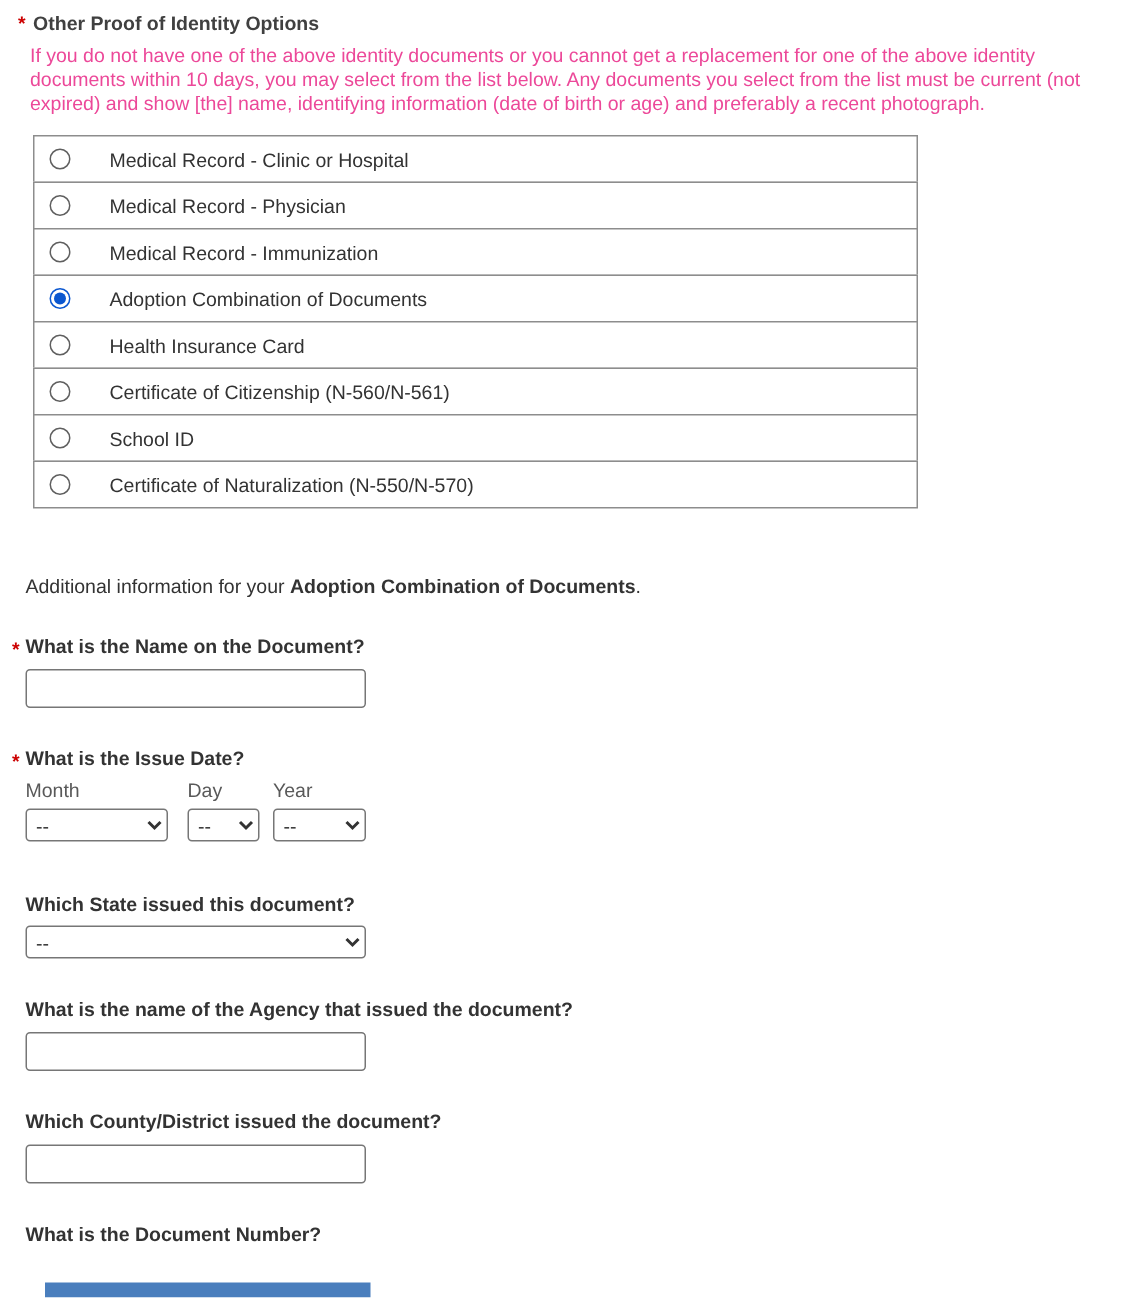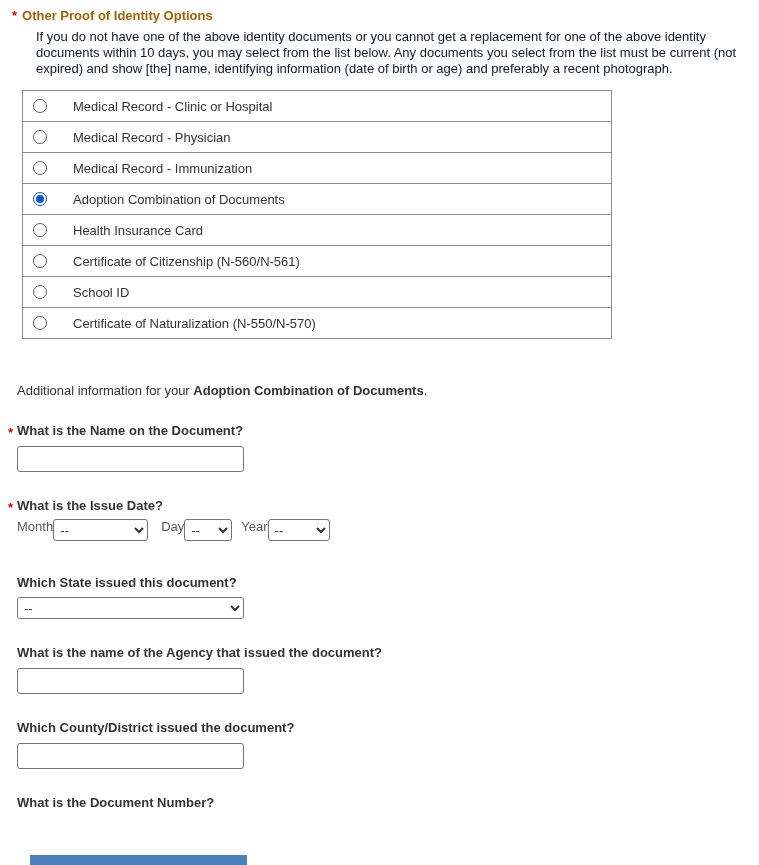--- a/index.html
+++ b/index.html
@@ -25,29 +25,29 @@
     color: #cc0000;
     font-weight: bold;
     font-size: 13px;
     margin-right: 5px;
     line-height: 16px;
   }
   .page-title {
     font-size: 13px;
     font-weight: bold;
     margin: 0;
-    color: #a16207;
+    color: #404040;
     line-height: 16px;
     text-align: center;
   }
   .desc {
-    margin: 5px 0 0 24px;
+    margin: 5px 0 0 8px;
     width: 724px;
     line-height: 16px;
-    color: #0f172a;
+    color: #ec4899;
   }
 
   
   .options-list { margin: 13px 0 0 22px; width: 590px; }
   .option-row {
     display: flex;
     align-items: center;
     height: 32px;
     border: 1px solid #8d8d8d;
     background: #ffffff;
@@ -108,21 +108,21 @@
     height: 26px;
     border: 1px solid #767676;
     border-radius: 3px;
     font-size: 13px;
     font-family: inherit;
     padding: 0 6px;
     color: #333333;
     background: #ffffff;
   }
   .date-cols { display: flex; margin-top: 5px; }
-  .date-col { display: flex; flex-direction: row; }
+  .date-col { display: flex; flex-direction: column; }
   .sub-label {
     color: #595959;
     font-weight: normal;
     margin-bottom: 5px;
     line-height: 15px;
   }
   select {
     height: 22px;
     font-size: 13px;
     font-family: inherit;

